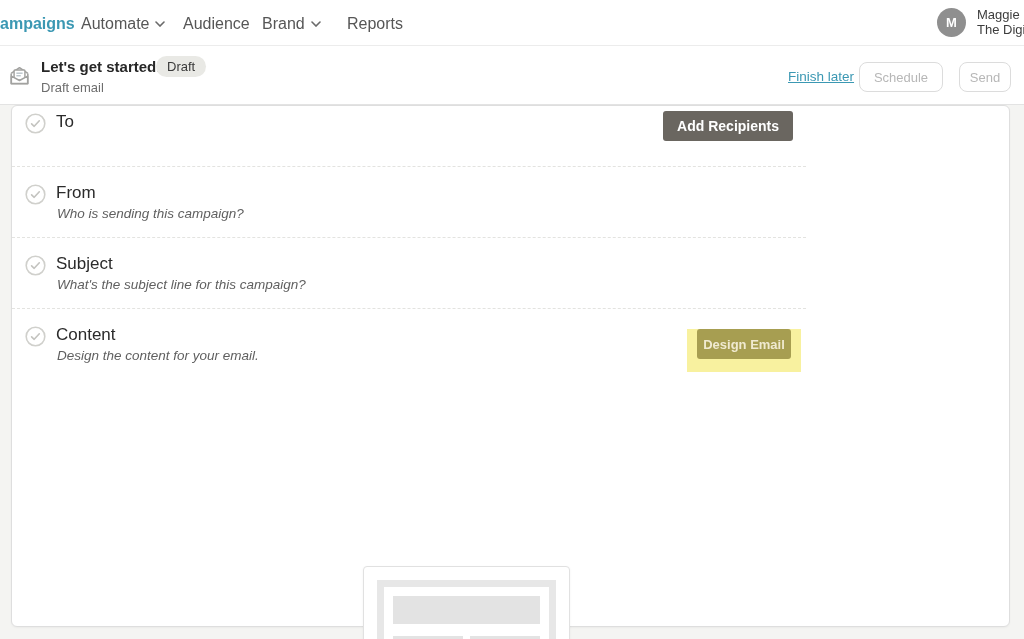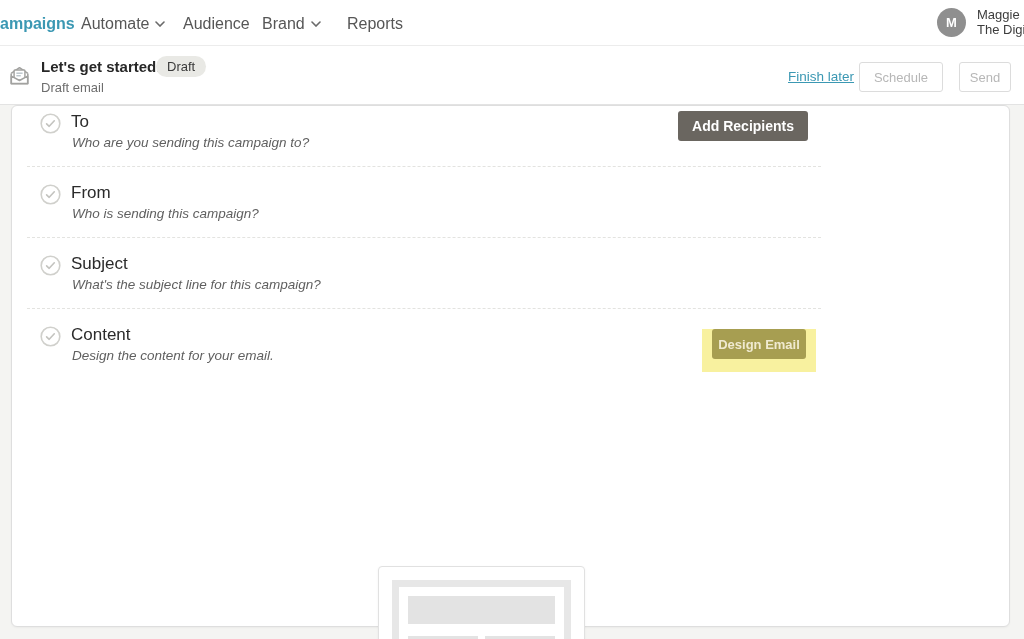--- a/index.html
+++ b/index.html
@@ -26,27 +26,27 @@
   .avatar{position:absolute;left:937px;top:8px;width:29px;height:29px;border-radius:50%;background:#8f8f8f;color:#fff;font-size:13px;font-weight:700;display:flex;align-items:center;justify-content:center;}
   .userblock{position:absolute;left:977px;top:7px;font-size:13px;color:#3d3d3d;line-height:15px;white-space:nowrap;}
 
   
   .header{position:absolute;left:0;top:46px;width:1024px;height:59px;background:#fff;border-bottom:1px solid #e3e3e3;}
   .env-icon{position:absolute;left:7px;top:17px;width:25px;height:25px;}
   .h-title{position:absolute;left:41px;top:12px;font-size:15px;font-weight:700;color:#272727;}
   .badge{position:absolute;left:156px;top:10px;background:#e9e9e5;border-radius:12px;padding:3px 11px;font-size:13px;color:#3a3a3a;}
   .h-sub{position:absolute;left:41px;top:34px;font-size:13px;color:#6e6e6e;}
   .finish-later{position:absolute;left:788px;top:23px;font-size:13.5px;color:var(--accent);text-decoration:underline;cursor:pointer;}
-  .btn-outline{position:absolute;top:16px;height:30px;background:#fff;border:1px solid #dcdcdc;border-radius:3px;font-size:13px;color:#b7b7b7;font-family:inherit;cursor:default;}
+  .btn-outline{position:absolute;top:16px;height:30px;background:#fff;border:1px solid #dcdcdc;border-radius:8px;font-size:13px;color:#b7b7b7;font-family:inherit;cursor:default;}
   .btn-schedule{left:859px;width:84px;}
   .btn-send{left:959px;width:52px;}
 
   
   .card{position:absolute;left:11px;top:105px;width:999px;height:522px;background:#fff;border:1px solid #dedede;border-radius:6px;box-shadow:0 1px 2px rgba(0,0,0,0.04);}
-  .row{position:absolute;left:0;width:794px;margin-left:15px;}
+  .row{position:absolute;left:0;width:794px;}
   .row.divided{border-bottom:1px dashed #e3e3e0;}
   .row-to{top:0;height:61px;}
   .row-from{top:61px;height:71px;}
   .row-subject{top:132px;height:71px;}
   .row-content{top:203px;height:318px;}
   .check-icon{position:absolute;left:13px;width:21px;height:21px;}
   .row-to .check-icon{top:7px;} .row-from .check-icon{top:17px;}
   .row-subject .check-icon{top:17px;} .row-content .check-icon{top:17px;}
   .row-title{position:absolute;left:44px;font-size:17px;color:#2b2b2b;}
   .row-to .row-title{top:6px;} .row-from .row-title{top:16px;}
@@ -124,21 +124,20 @@
 <div class="card">
 
   <div class="row row-to divided">
     <span class="check-icon">
       <svg width="21" height="21" viewBox="0 0 21 21">
           <circle cx="10.5" cy="10.5" r="9.3" fill="none" stroke="#d0d0cc" stroke-width="1.6"></circle>
           <path d="M6.6 10.8 L9.2 13.3 L14.3 7.8" fill="none" stroke="#c3c3bf" stroke-width="1.6" stroke-linecap="round" stroke-linejoin="round"></path>
         </svg>
     </span>
     <div class="row-title">To</div>
-    <div class="row-desc">Who are you sending this campaign to?</div>
     <button class="btn-dark">Add Recipients</button>
   </div>
 
   <div class="row row-from divided">
     <span class="check-icon">
       <svg width="21" height="21" viewBox="0 0 21 21">
           <circle cx="10.5" cy="10.5" r="9.3" fill="none" stroke="#d0d0cc" stroke-width="1.6"></circle>
           <path d="M6.6 10.8 L9.2 13.3 L14.3 7.8" fill="none" stroke="#c3c3bf" stroke-width="1.6" stroke-linecap="round" stroke-linejoin="round"></path>
         </svg>
     </span>

